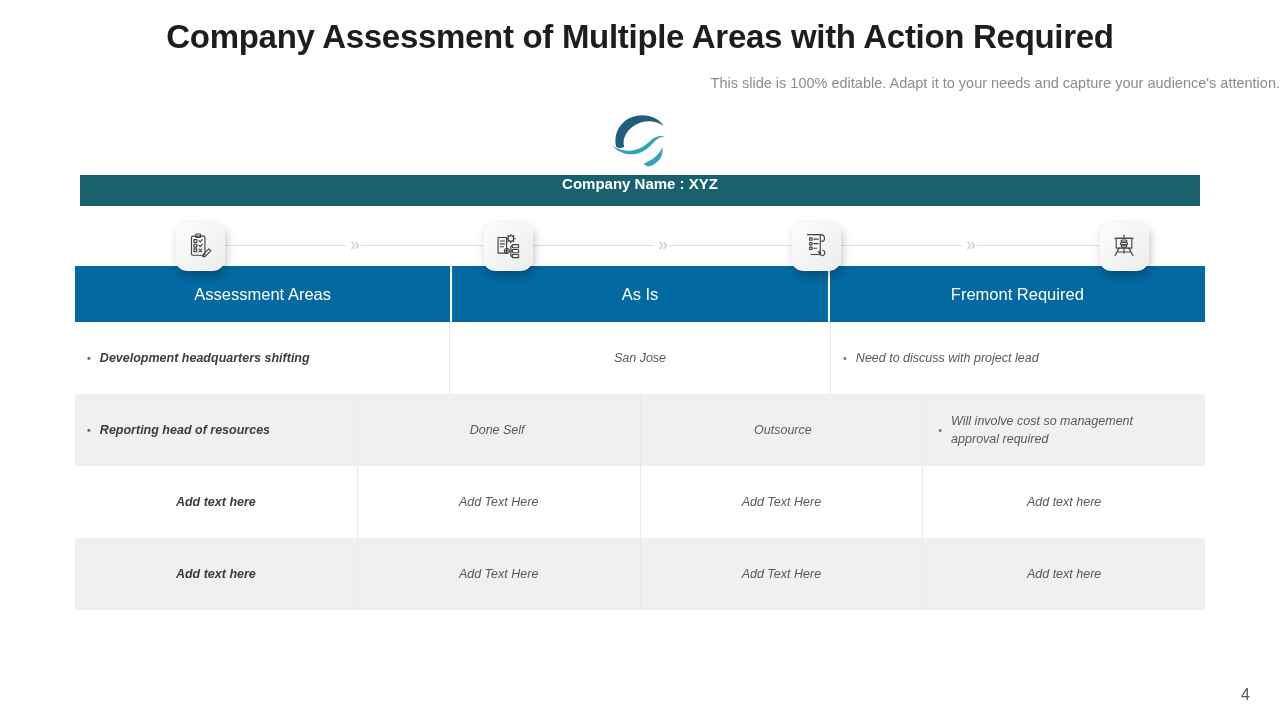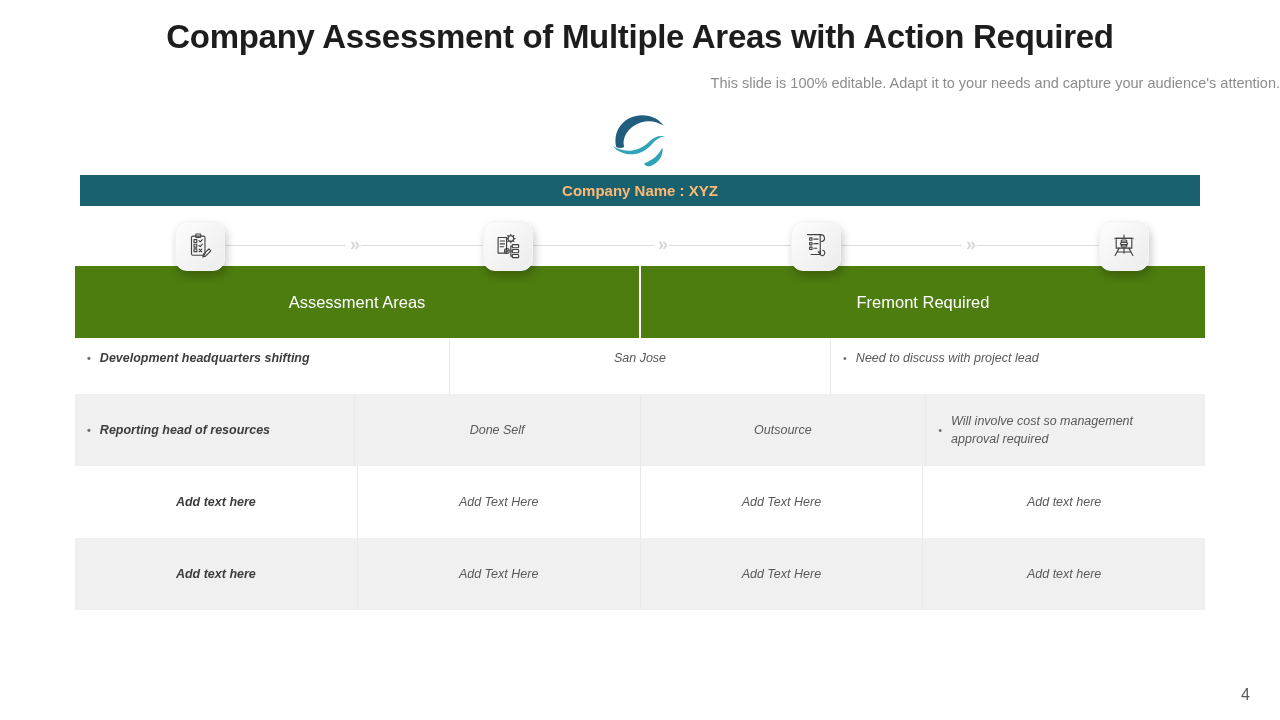--- a/index.html
+++ b/index.html
@@ -13,41 +13,41 @@
     position:absolute;top:18px;left:0;width:1280px;text-align:center;
     font-size:33px;font-weight:bold;color:#1d1d1d;letter-spacing:-0.3px;
   }
   .subtitle{
     position:absolute;top:75px;left:0;width:1280px;text-align:right;
     font-size:14.5px;color:#8c8c8c;
   }
   .logo{position:absolute;top:109px;left:607px;width:66px;height:60px;}
   .banner{
     position:absolute;top:175px;left:80px;width:1120px;height:31px;
-    background:#1A6170;color:#fdba74;font-size:15px;font-weight:bold;
-    display:flex;align-items:center;justify-content:center;
+    background:#1A6170;color:#ffffff;font-size:15px;font-weight:bold;
+    display:flex;align-items:flex-start;justify-content:center;
   }
   .connector-line{
     position:absolute;top:245px;left:200px;width:924px;height:1px;background:#dddddd;z-index:0;
   }
   .chevron{
     position:absolute;top:234px;z-index:1;background:#ffffff;padding:0 4px;
     color:#d6d6d6;font-size:18px;font-weight:bold;letter-spacing:-3px;
   }
   .icon-box{
     position:absolute;top:221px;width:50px;height:50px;z-index:2;
     background:linear-gradient(135deg,#fdfdfd 0%,#ececec 100%);
     border:1px solid #f3f3f3;border-radius:12px;
     box-shadow:2px 5px 9px rgba(0,0,0,0.22);
     display:flex;align-items:center;justify-content:center;
   }
   .icon-box svg{stroke:#414141;fill:none;stroke-width:1.6;stroke-linecap:round;stroke-linejoin:round;}
   .thead{
-    position:absolute;top:266px;left:75px;width:1130px;height:72px;
-    background:#4d7c0f;display:flex;z-index:1;
+    position:absolute;top:266px;left:75px;width:1130px;height:56px;
+    background:#0369a1;display:flex;z-index:1;
   }
   .th{
     flex:1;display:flex;align-items:center;justify-content:center;
     color:#ffffff;font-size:16.5px;font-weight:400;
   }
   .th:not(:last-child){border-right:2px solid #ffffff;}
   .tbody{position:absolute;top:322px;left:75px;width:1130px;}
   .trow{display:flex;height:72px;background:#ffffff;}
   .trow.alt{background:#f0f0f0;}
   .cell{
@@ -142,20 +142,21 @@
       <rect x="20" y="15.5" width="8" height="3" rx="1.5"></rect>
       <rect x="19" y="19" width="10" height="3" rx="1.5"></rect>
       <rect x="20" y="22.5" width="8" height="3" rx="1.5"></rect>
       <path d="M17 27 l-5.5 10.5 M31 27 l5.5 10.5 M24 27 v7"></path>
       <path d="M15 32.5 h18"></path>
     </svg>
   </div>
 
   <div class="thead">
     <div class="th">Assessment Areas</div>
+    <div class="th">As Is</div>
     <div class="th">Fremont Required</div>
   </div>
 
   <div class="tbody">
 
     <div class="trow">
       <div class="cell c-area bulleted">
         <span class="bullet">•</span>
         <span class="celltext">Development headquarters shifting</span>
       </div>

